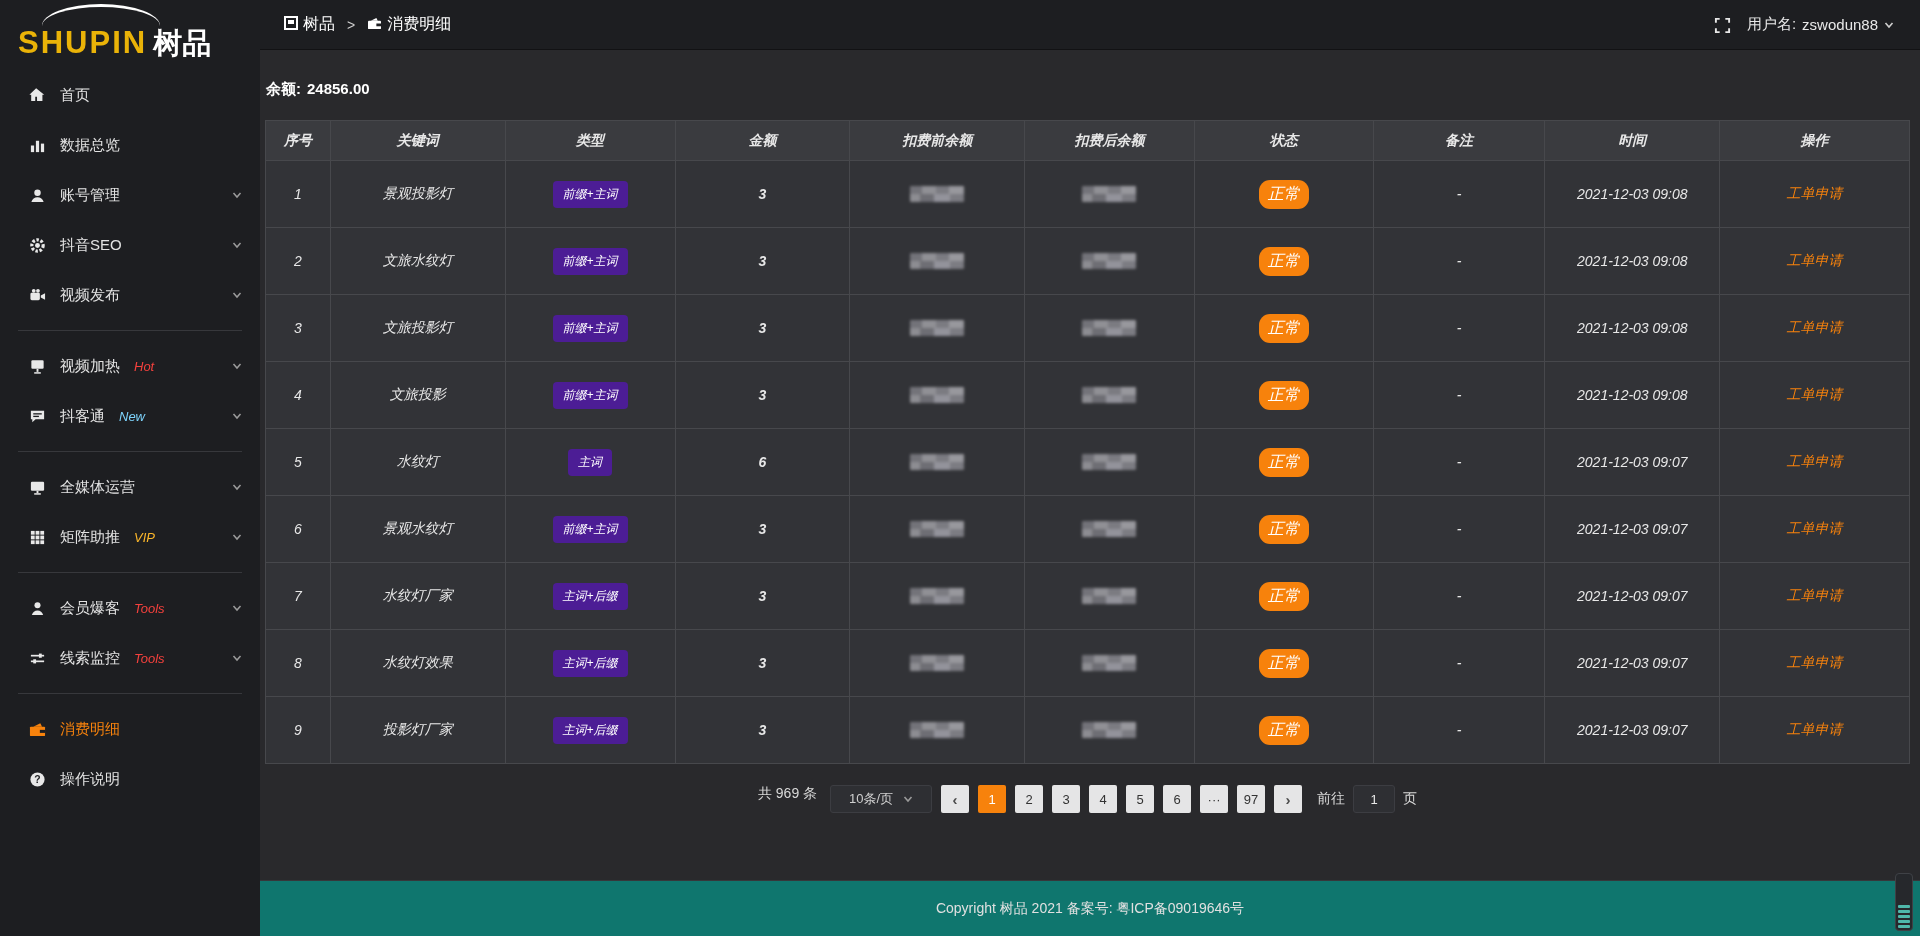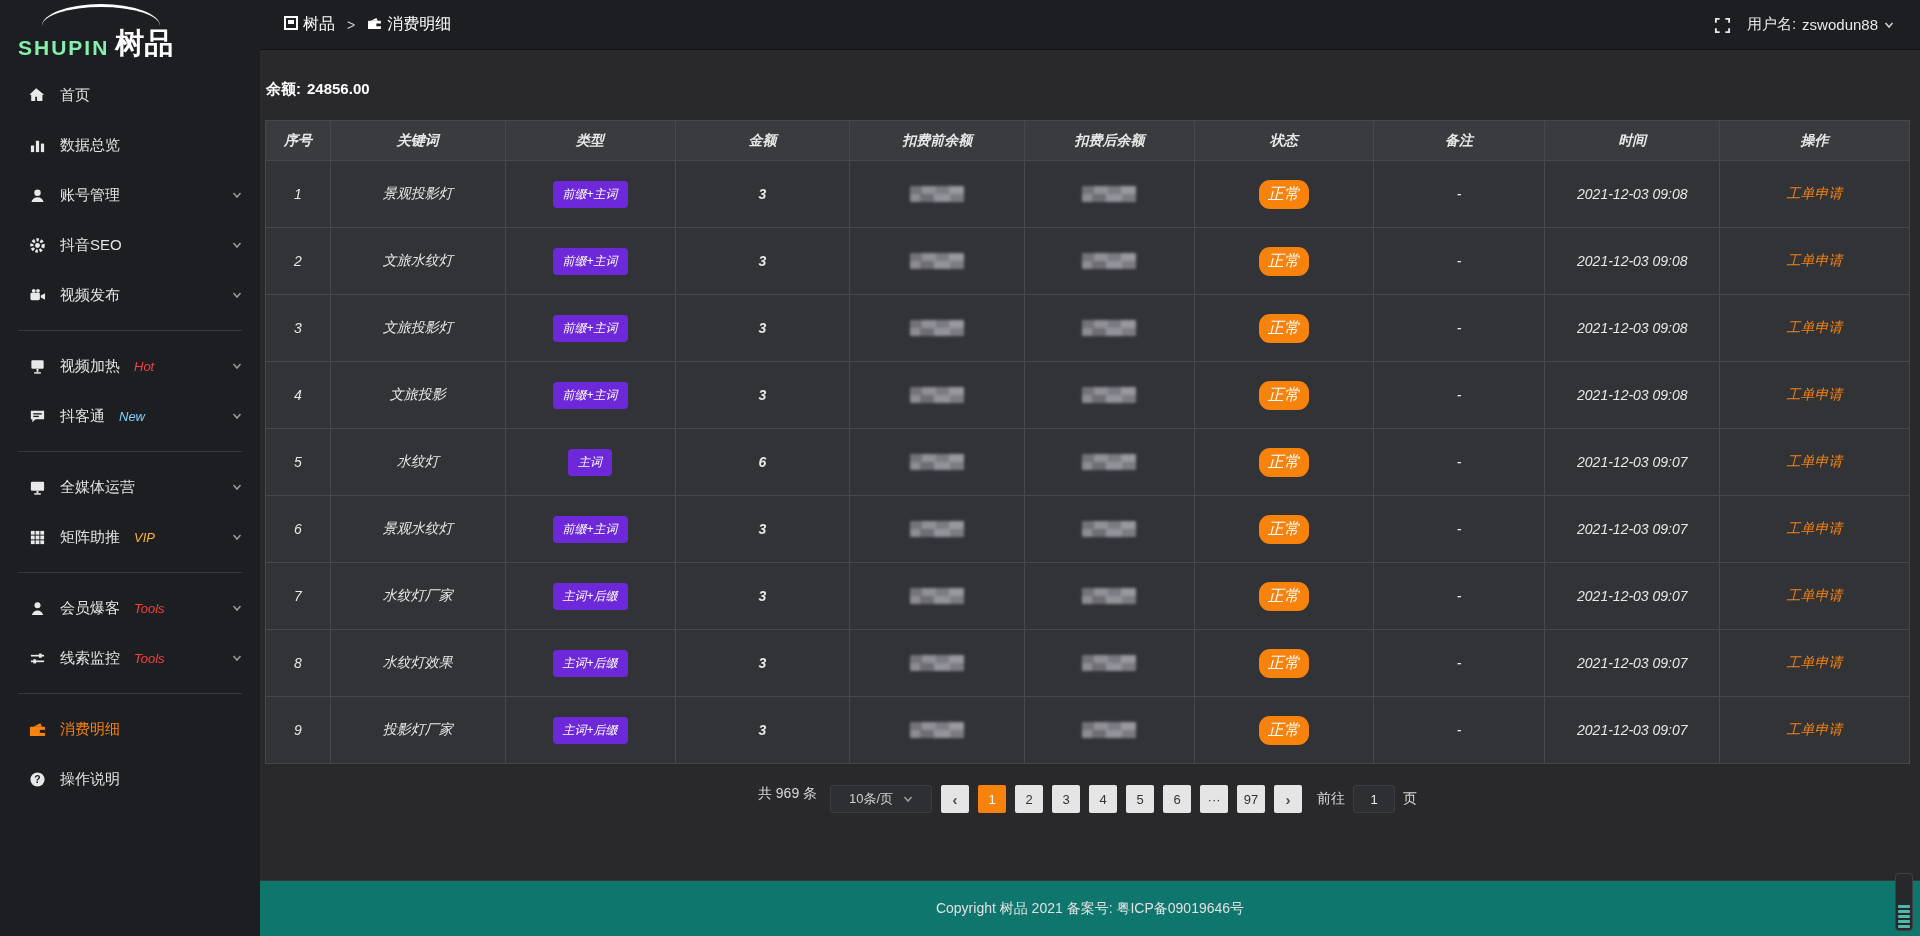--- a/index.html
+++ b/index.html
@@ -4,21 +4,21 @@
 <style>
   * { margin:0; padding:0; box-sizing:border-box; }
   html,body { width:1920px; height:936px; overflow:hidden;
     font-family:"Liberation Sans","DejaVu Sans",sans-serif; background:#29292c; }
 
   .app { display:flex; width:1920px; height:936px; }
 
   
   .sidebar { width:260px; height:936px; background:#1d1e21; flex:0 0 260px; overflow:hidden; }
   .logo { height:62px; display:flex; align-items:flex-end; padding:10px 0 4px 18px; position:relative; }
-  .logo-en { color:#86efac; font-size:21px; font-weight:800; letter-spacing:2px; line-height:1; }
+  .logo-en { color:#eab308; font-size:31px; font-weight:800; letter-spacing:2px; line-height:1; }
   .logo-cn { color:#fff; font-size:29px; font-weight:700; margin-left:6px; line-height:1; }
   .logo-arc { position:absolute; left:42px; top:4px; width:118px; height:22px;
     border-top:3px solid #fff; border-radius:50% 50% 0 0 / 100% 100% 0 0; }
   .nav { padding-top:8px; }
   .nav-item { height:50px; display:flex; align-items:center; padding:0 18px 0 28px; cursor:pointer; }
   .nav-icon { width:18px; height:18px; display:inline-flex; align-items:center; justify-content:center; margin-right:14px; flex:0 0 18px; }
   .nav-icon svg { width:17px; height:17px; }
   .nav-label { color:#e3e3e3; font-size:15px; }
   .nav-badge { font-size:13px; font-weight:400; font-style:italic; margin-left:14px; }
   .nav-chevron { margin-left:auto; color:#9b9b9b; display:flex; }
@@ -56,21 +56,21 @@
   .trow > :nth-child(3){ width:170px; }
   .trow > :nth-child(4){ width:175px; font-weight:700; }
   .trow > :nth-child(5){ width:175px; }
   .trow > :nth-child(6){ width:170px; }
   .trow > :nth-child(7){ width:179px; }
   .trow > :nth-child(8){ width:172px; }
   .trow > :nth-child(9){ width:175px; }
   .trow > :nth-child(10){ width:189px; }
   .thead > :nth-child(4){ font-weight:700; }
 
-  .type-badge { background:#6d28d9; color:#fff; font-size:12px; padding:5px 10px; border-radius:4px; white-space:nowrap; }
+  .type-badge { background:#4c1d95; color:#fff; font-size:12px; padding:5px 10px; border-radius:4px; white-space:nowrap; }
   .status-badge { background:#f7820c; color:#fff; font-size:16px; padding:4px 9px; border-radius:11px; }
   .action-link { color:#f7820c; font-size:14px; cursor:pointer; }
   .mask-block { width:54px; height:16px; filter:blur(1.4px); border-radius:1px;
     background:
       linear-gradient(90deg,#737379 0 12px,#909095 12px 26px,#7b7b81 26px 39px,#98989d 39px 54px) top/100% 50% no-repeat,
       linear-gradient(90deg,#8d8d92 0 10px,#6e6e74 10px 24px,#93939b 24px 40px,#7c7c82 40px 54px) bottom/100% 50% no-repeat; }
 
   
   .pagination { margin-top:21px; display:flex; align-items:flex-start; justify-content:center; gap:9px; }
   .pg-total { color:#d9d9d9; font-size:14px; margin-right:4px; }

